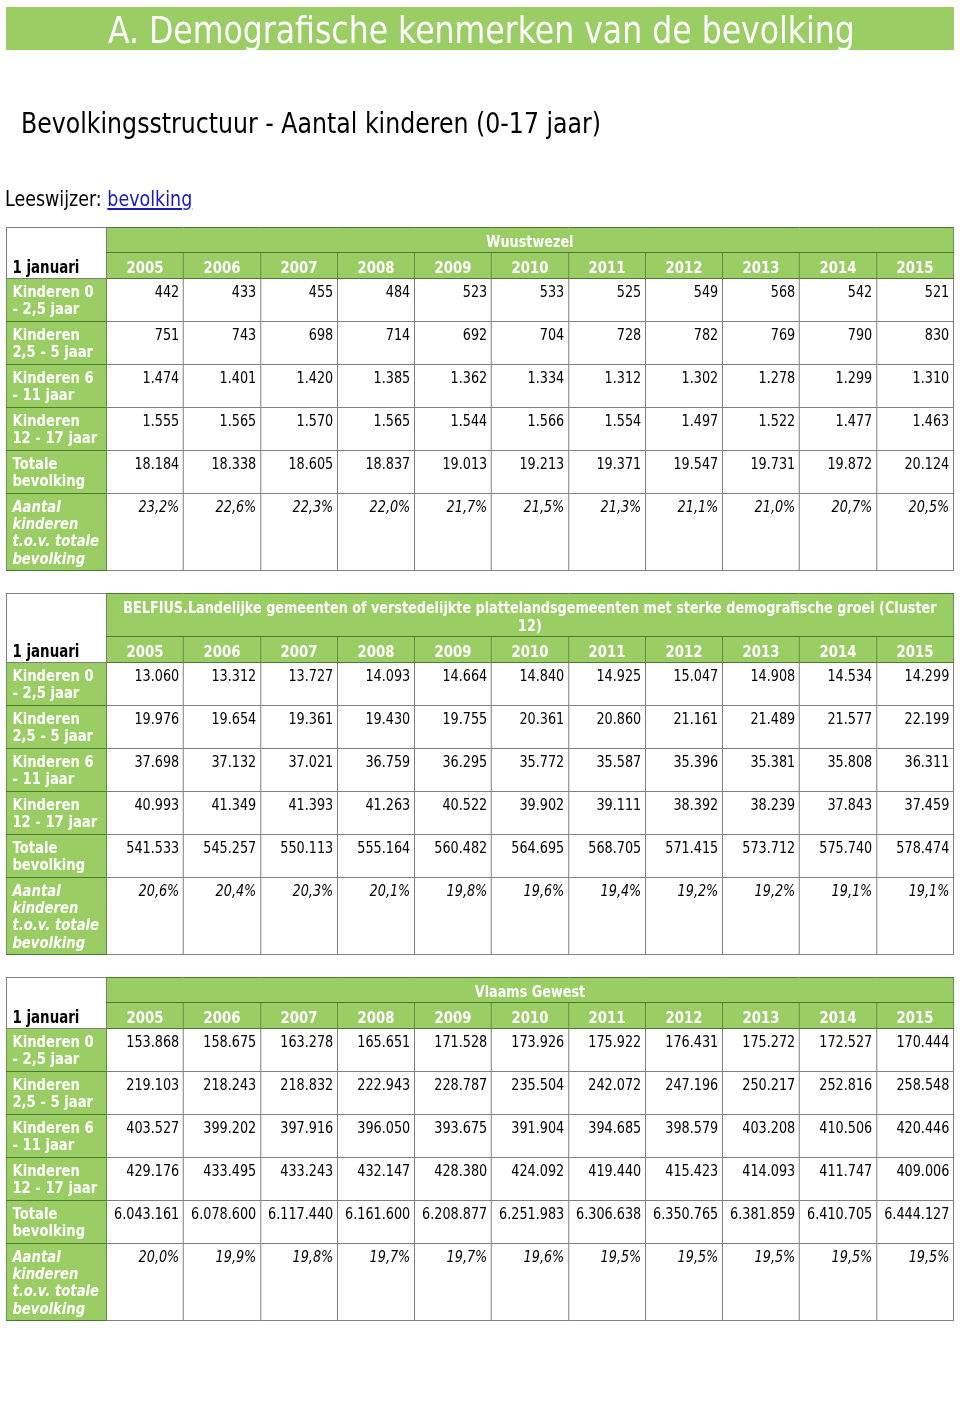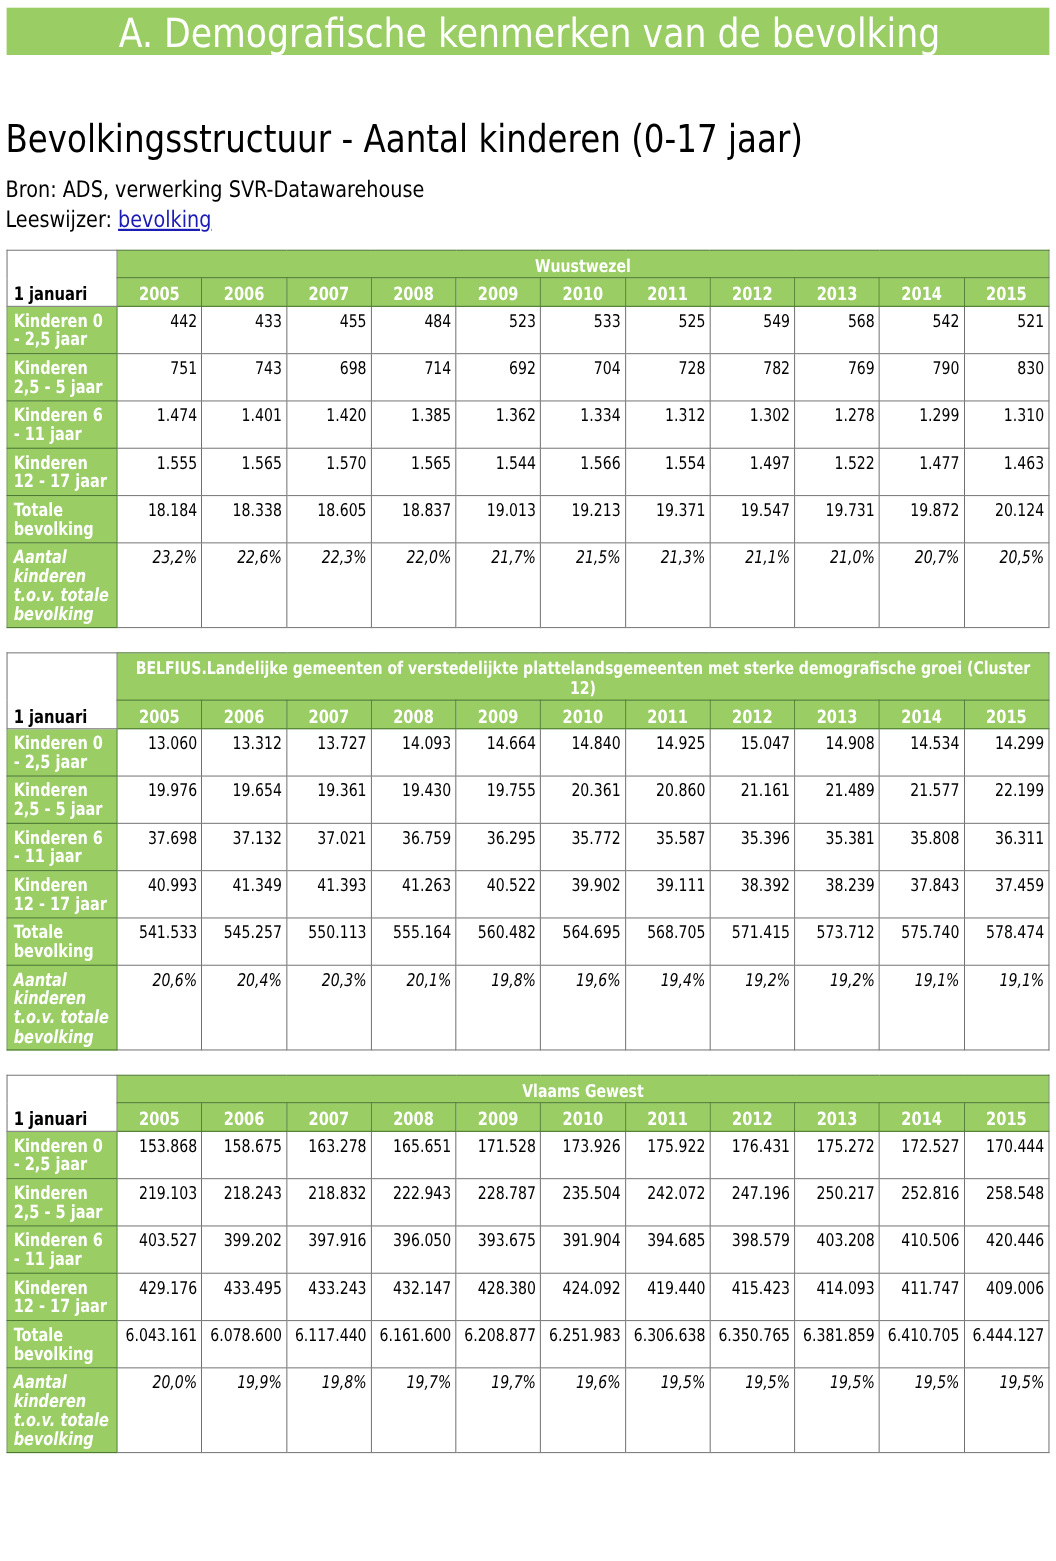--- a/index.html
+++ b/index.html
@@ -5,21 +5,21 @@
   * { box-sizing: border-box; }
   html, body { margin:0; padding:0; background:#fff; }
   body { width:960px; height:1419px; font-family:"Liberation Sans", sans-serif; color:#000; }
   .page { position:relative; width:960px; height:1330px; overflow:hidden; }
 
   .hdr-bar { position:absolute; left:6px; top:7px; width:948px; height:43px; background:#9acd64; }
   .hdr-title { position:absolute; left:108px; top:13px; font-size:36.6px; line-height:1;
                color:#ffffff; white-space:nowrap; }
 
   .t-line1 { position:absolute; left:5px; top:75.3px; font-size:29.8px; line-height:1; }
-  .t-line2 { position:absolute; left:5px; top:110.3px; font-size:35px; line-height:1; }
+  .t-line2 { position:absolute; left:21px; top:110.3px; font-size:28px; line-height:1; }
   .t-src   { position:absolute; left:5px; top:161.7px; font-size:20.7px; line-height:1; }
   .t-lees  { position:absolute; left:5px; top:188.7px; font-size:20.7px; line-height:1; }
   .t-lees a{ color:#1b1bb5; text-decoration:underline; }
 
   .hdr-title, .t-line1, .t-line2, .t-src, .t-lees, .ft {
       font-family:"DejaVu Sans", sans-serif; }
   .hdr-title > span, .t-line1 > span, .t-line2 > span, .t-src > span,
   .t-lees > span, .ft > span {
       display:inline-block; transform:scaleX(0.845); transform-origin:left center; }
   .hdr-title > span { transform:scaleX(0.862); }
@@ -51,21 +51,20 @@
   .ft-r { left:672px; }
 </style>
 </head>
 <body>
 
 <div class="page">
   <div class="hdr-bar"></div>
   <div class="hdr-title"><span>A. Demografische kenmerken van de bevolking</span></div>
 
   <div class="t-line2"><span>Bevolkingsstructuur - Aantal kinderen (0-17 jaar)</span></div>
-  <div class="t-src"><span>Bron: ADS, verwerking SVR-Datawarehouse</span></div>
   <div class="t-lees"><span><span>Leeswijzer:</span> <a href="#">bevolking</a></span></div>
 
   <div id="tables">
       <table class="dt" style="left: 6px; top: 227px; width: 1183.75px; height: 344px;">
         <colgroup>
           <col style="width: 125px;">
           <col style="width: 96.25px;">
           <col style="width: 96.25px;">
           <col style="width: 96.25px;">
           <col style="width: 96.25px;">

